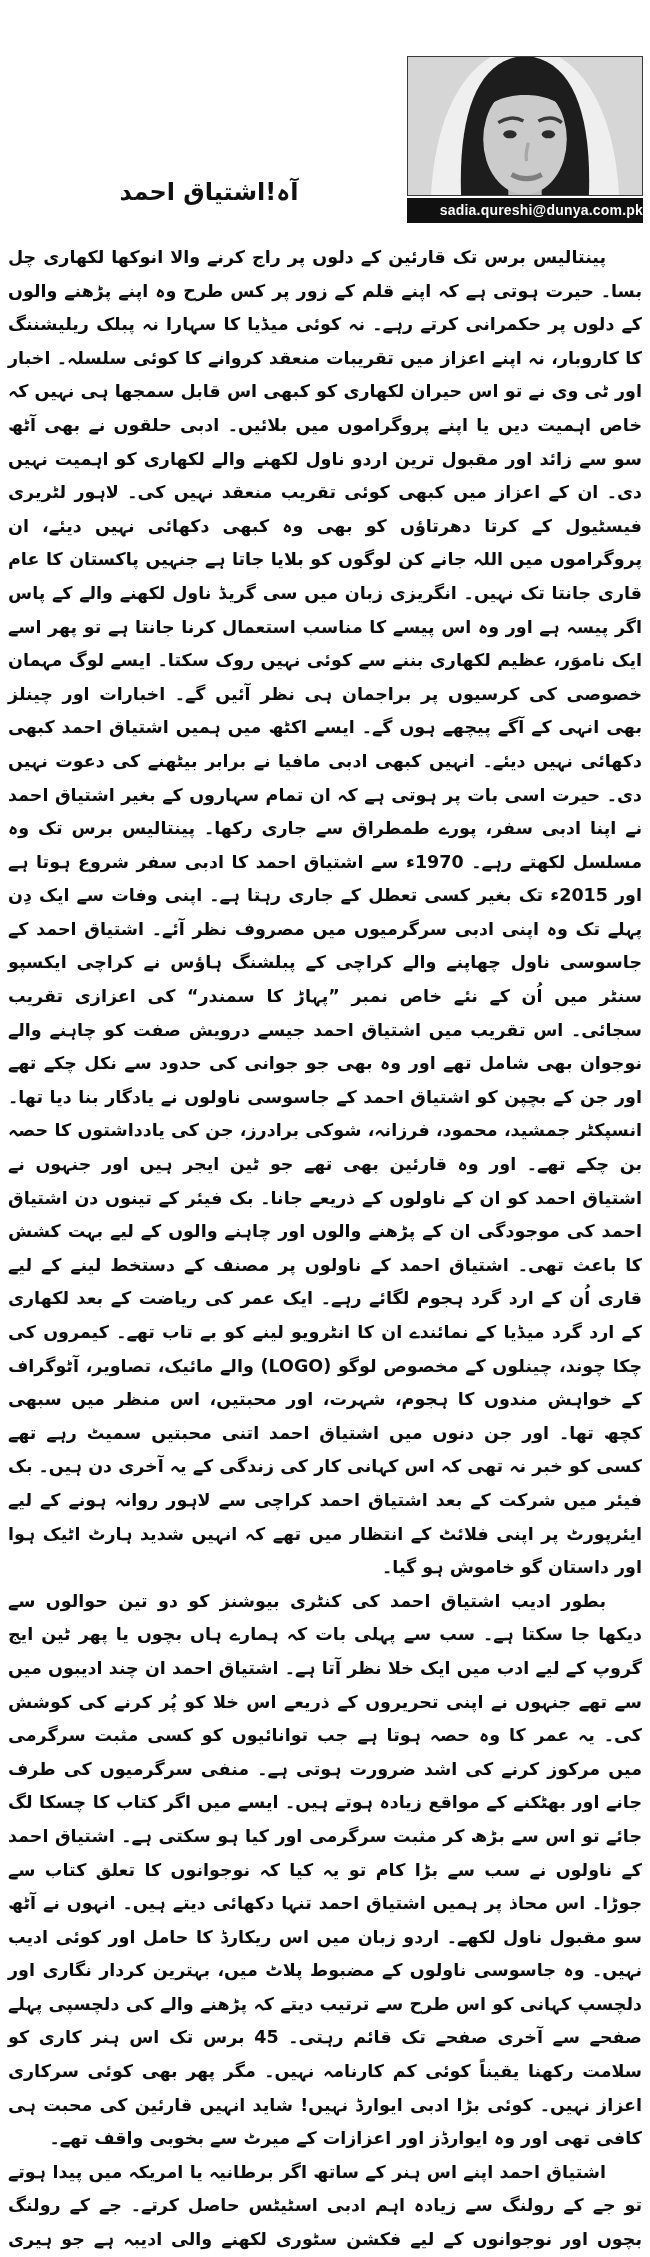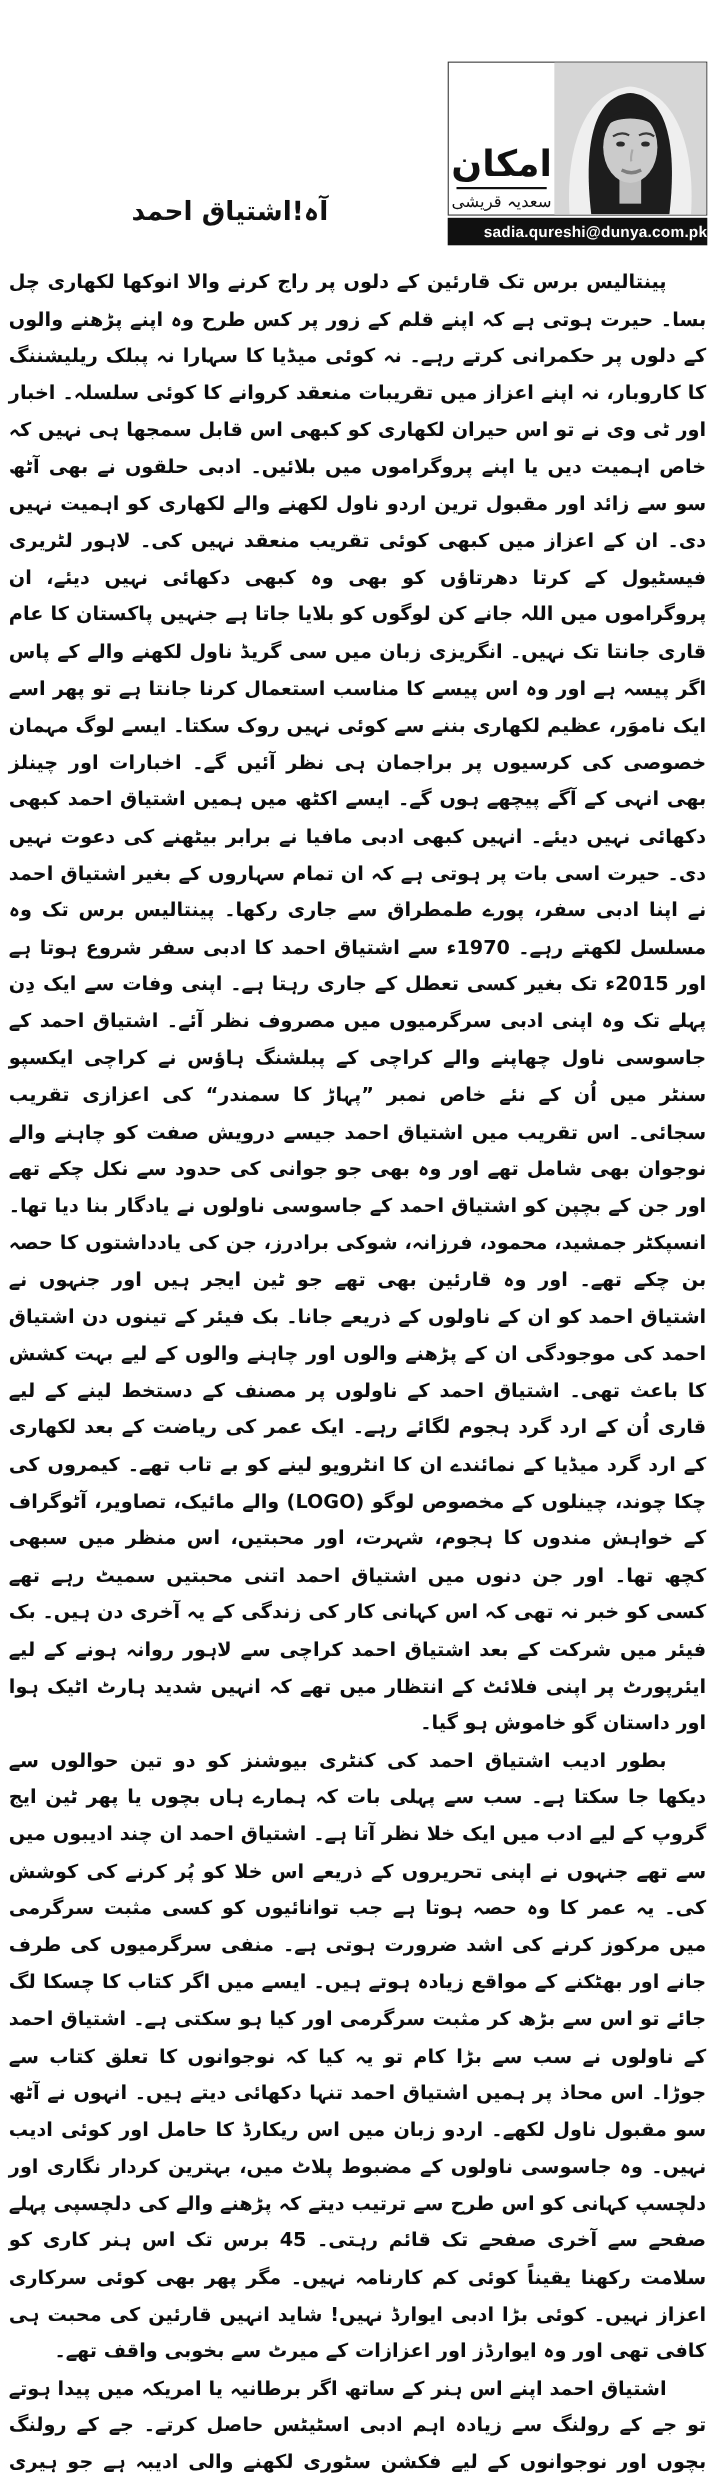--- a/index.html
+++ b/index.html
@@ -98,25 +98,20 @@
     font-weight:bold;
   }
 </style>
 </head>
 <body>
 
 <div class="page">
 
   <div class="masthead">
     <div class="mast-top">
-      <div class="mast-left">
-        <div class="column-title">امکان</div>
-        <div class="mast-rule"></div>
-        <div class="author-name">سعدیہ قریشی</div>
-      </div>
       <div class="photo">
         <svg viewBox="0 0 140 140" preserveAspectRatio="xMidYMid slice" aria-hidden="true">
           <rect width="140" height="140" fill="#d6d6d6"></rect>
 
           <path d="M14 140 C10 78 28 26 70 22 C112 26 130 78 126 140 Z" fill="#efefef"></path>
 
           <path d="M34 140 C26 72 38 30 70 28 C102 30 114 72 106 140 Z" fill="#1d1d1d"></path>
 
           <rect x="60" y="104" width="20" height="26" fill="#bdbdbd"></rect>
 

